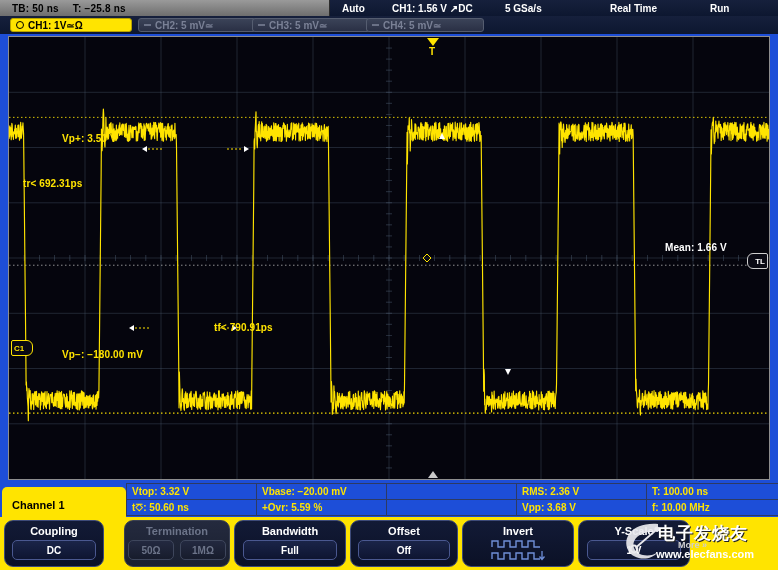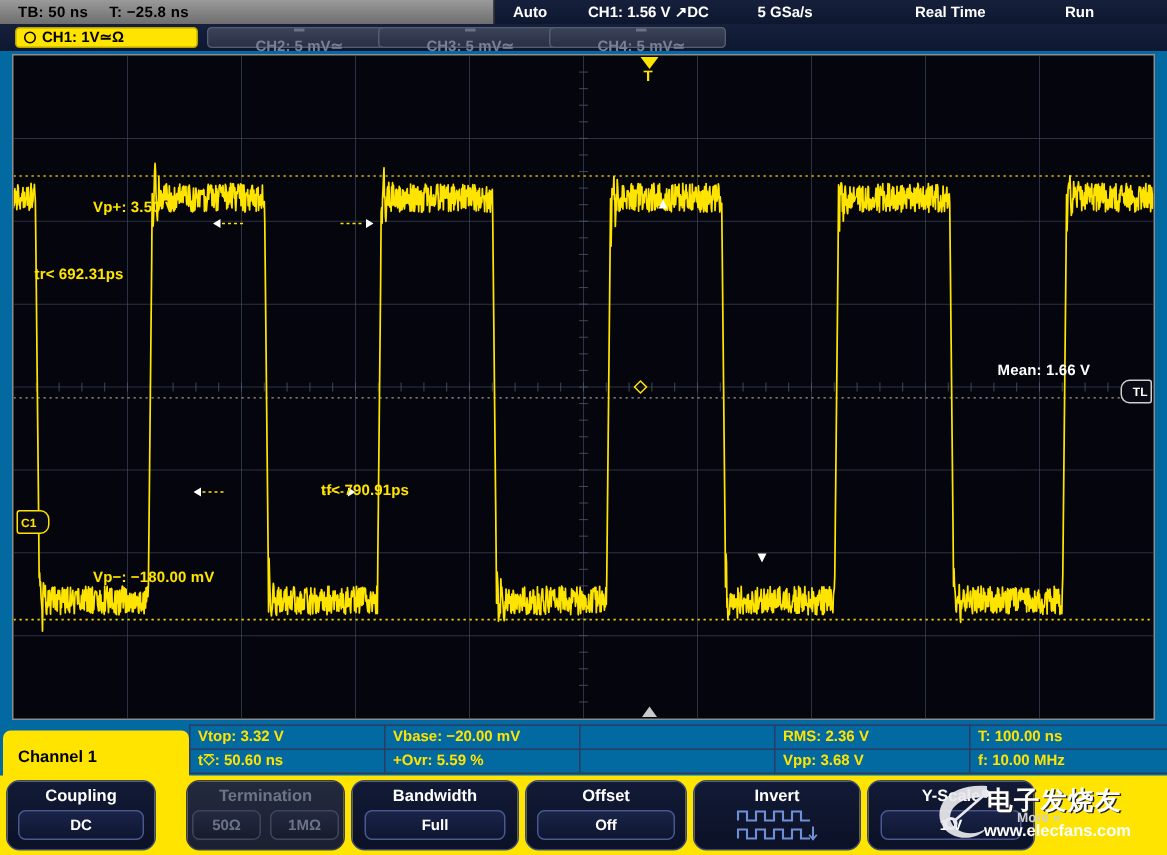--- a/index.html
+++ b/index.html
@@ -1,18 +1,18 @@
 <!DOCTYPE html>
 <html><head>
 <meta charset="utf-8">
 <style>
   html,body{margin:0;padding:0;background:#000;}
   body{width:778px;height:570px;overflow:hidden;
        font-family:"Liberation Sans",sans-serif;-webkit-font-smoothing:none;}
-  #root{position:relative;width:778px;height:570px;background:#0369a1;}
+  #root{position:relative;width:778px;height:570px;background:#1d4ed8;}
 
   
   .topbar{position:absolute;left:0;top:0;width:778px;height:16px;
           background:linear-gradient(#16203c,#0d1730);}
   .tb-left{position:absolute;left:0;top:0;width:330px;height:16px;
            background:linear-gradient(#9a9a9a,#6e6e6e);
            border-right:1px solid #2b2b2b;
            display:flex;align-items:center;gap:14px;padding-left:12px;
            box-sizing:border-box;}
   .tb-left span{color:#000;font-size:10px;font-weight:bold;letter-spacing:0.2px;}
@@ -26,21 +26,21 @@
   .s-run{position:absolute;left:380px;}
 
   
   .chrow{position:absolute;left:0;top:16px;width:778px;height:18px;
          background:linear-gradient(#16203c,#0d1730);}
   .chtab{position:absolute;top:2px;height:14px;border-radius:3px;
          display:flex;align-items:center;box-sizing:border-box;
          font-size:10px;font-weight:bold;padding-left:5px;gap:4px;}
   .chtab.active{background:#ffe400;color:#000;border:1px solid #b8a300;}
   .chtab.inactive{background:linear-gradient(#3b4358,#2a3045);
-                  color:#7a8196;border:1px solid #555d70;flex-direction:column;}
+                  color:#7a8196;border:1px solid #555d70;}
   .dotmark{display:inline-block;width:6px;height:6px;border-radius:50%;
            border:1.2px solid #000;}
   .dashmark{display:inline-block;width:7px;height:0;border-top:2px solid #6a7186;}
 
   
   .plotwrap{position:absolute;left:8px;top:36px;width:762px;height:444px;
             background:#05050d;border:1px solid #8d8d8d;box-sizing:border-box;}
   .plot{position:absolute;inset:0;overflow:hidden;}
   .plot svg{display:block;}
 
@@ -277,21 +277,21 @@
     </div>
 
     <div class="tri-down" style="left:418px;top:1px;"></div>
     <div class="trigT" style="left:420px;top:9px;">T</div>
 
     <div class="tri-up" style="left:419px;top:434px;"></div>
 
     <div class="wlabel" style="left:53px;top:96px;">Vp+: 3.50 V</div>
     <div class="wlabel" style="left:14px;top:141px;">tr&lt; 692.31ps</div>
     <div class="wlabel" style="left:205px;top:285px;">tf&lt; 790.91ps</div>
-    <div class="wlabel" style="left:53px;top:343px;">Vp−: −180.00 mV</div>
+    <div class="wlabel" style="left:53px;top:312px;">Vp−: −180.00 mV</div>
     <div class="wlabel white" style="left:644px;top:205px;">Mean: 1.66 V</div>
 
     <div class="chmark left" style="left:2px;top:303px;width:22px;">
       <span>C1</span>
     </div>
     <div class="chmark right" style="right:1px;top:216px;width:21px;justify-content:flex-end;">
       <span>TL</span>
     </div>
   </div>
 

